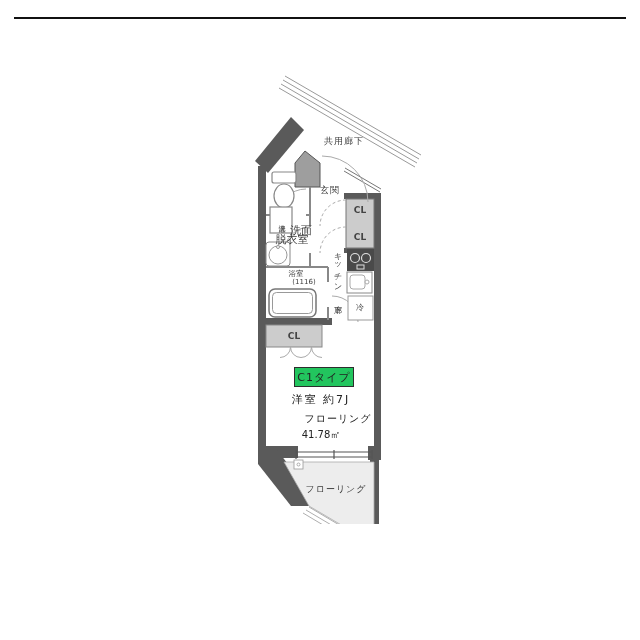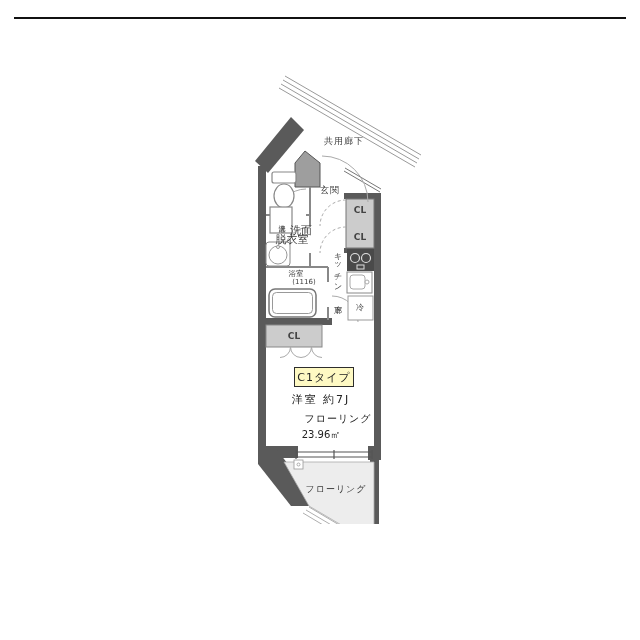--- a/index.html
+++ b/index.html
@@ -9,21 +9,21 @@
   }
   .label{
     position:absolute;color:#3a3a3a;white-space:nowrap;
     transform:translate(-50%,-50%);line-height:1;
   }
   .v-label{
     writing-mode:vertical-rl;text-orientation:upright;letter-spacing:1px;
   }
   .type-box{
     position:absolute;left:294px;top:367px;width:58px;height:18px;
-    border:1.6px solid #2d2d2d;background:#fef9c3;
+    border:1.6px solid #2d2d2d;background:#22c55e;
     display:flex;align-items:center;justify-content:center;
     font-size:11px;letter-spacing:1px;color:#222;
   }
   svg{position:absolute;left:0;top:0;}
 </style>
 </head>
 <body>
 
 <div class="stage">
 
@@ -172,17 +172,17 @@
   <div class="label" style="left:294px;top:336px;font-size:9px;font-weight:bold;color:#444;">CL</div>
 
   <div class="type-box">
     <span>C1タイプ</span>
   </div>
 
   <div class="label" style="left:321px;top:399px;font-size:11px;letter-spacing:2px;color:#222;text-align:center;">洋室 約7J</div>
 
   <div class="label" style="left:338px;top:419px;font-size:10px;letter-spacing:1px;color:#222;">フローリング</div>
 
-  <div class="label" style="left:321px;top:435px;font-size:10px;color:#222;">23.96㎡</div>
+  <div class="label" style="left:321px;top:435px;font-size:10px;color:#222;">41.78㎡</div>
 
   <div class="label" style="left:336px;top:489px;font-size:9px;letter-spacing:1px;">フローリング</div>
 
 </div>
 
 </body></html>

